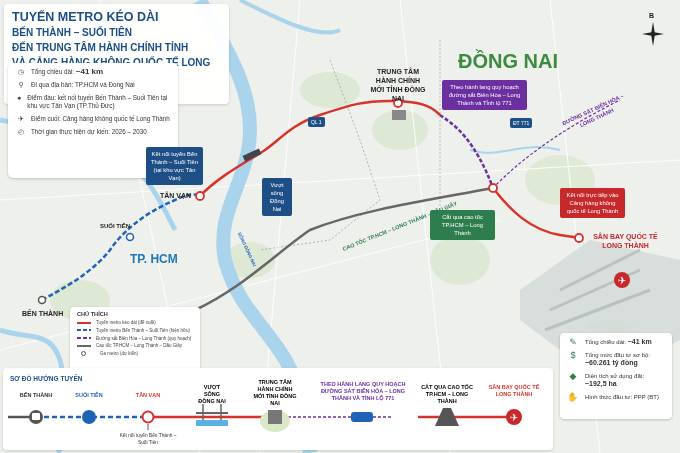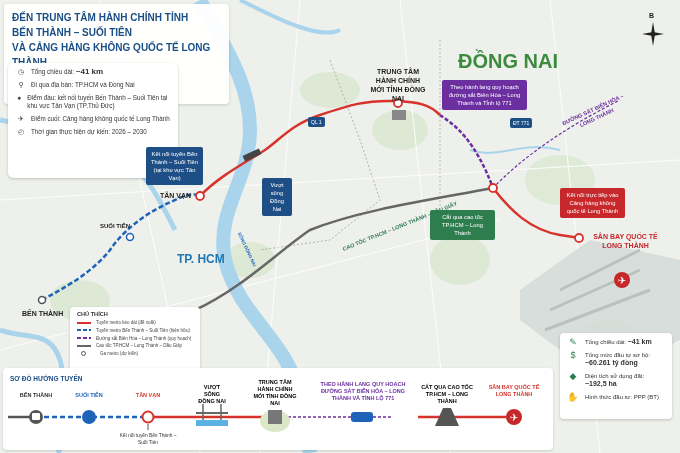--- a/index.html
+++ b/index.html
@@ -92,22 +92,23 @@
     <circle cx="493" cy="188" r="4" fill="#fff" stroke="#d7332c" stroke-width="1.8"></circle>
     <circle cx="579" cy="238" r="4" fill="#fff" stroke="#d7332c" stroke-width="1.8"></circle>
 
     <circle cx="622" cy="280" r="8" fill="#c6282c"></circle>
     <text x="622" y="284" font-size="10" text-anchor="middle" fill="#fff" font-family="DejaVu Sans, sans-serif">✈</text>
 
     <rect x="392" y="110" width="14" height="10" fill="#888"></rect>
   </svg>
 
   <div class="title-box">
+    <div class="t1">TUYẾN METRO KÉO DÀI</div>
+    <div class="t2">BẾN THÀNH – SUỐI TIÊN</div>
     <div class="t2">ĐẾN TRUNG TÂM HÀNH CHÍNH TỈNH</div>
-    <div class="t2">BẾN THÀNH – SUỐI TIÊN</div>
     <div class="t2">VÀ CẢNG HÀNG KHÔNG QUỐC TẾ LONG THÀNH</div>
   </div>
 
   <div class="info-box">
     <div class="info-row">
       <span class="ico">◷</span>
       <span><span>Tổng chiều dài:</span> <b>~41 km</b></span>
     </div>
     <div class="info-row">
       <span class="ico">⚲</span>
@@ -120,21 +121,21 @@
     <div class="info-row">
       <span class="ico">✈</span>
       <span>Điểm cuối: Cảng hàng không quốc tế Long Thành</span>
     </div>
     <div class="info-row">
       <span class="ico">◴</span>
       <span><span>Thời gian thực hiện dự kiến:</span> <span>2026 – 2030</span></span>
     </div>
   </div>
 
-  <div class="region" style="left:130px;top:252px;font-size:12px;color:#1f78b4;margin-left:47px;">TP. HCM</div>
+  <div class="region" style="left:130px;top:252px;font-size:12px;color:#1f78b4;">TP. HCM</div>
   <div class="region" style="left:458px;top:50px;font-size:20px;color:#3b8a3e;">ĐỒNG NAI</div>
 
   <div class="compass">
     <span class="n">B</span>
     <svg width="26" height="40">
       <path d="M13 10 L15 22 L13 34 L11 22 Z" fill="#222"></path>
       <path d="M2 22 L13 20 L24 22 L13 24 Z" fill="#222"></path>
     </svg>
   </div>
 

